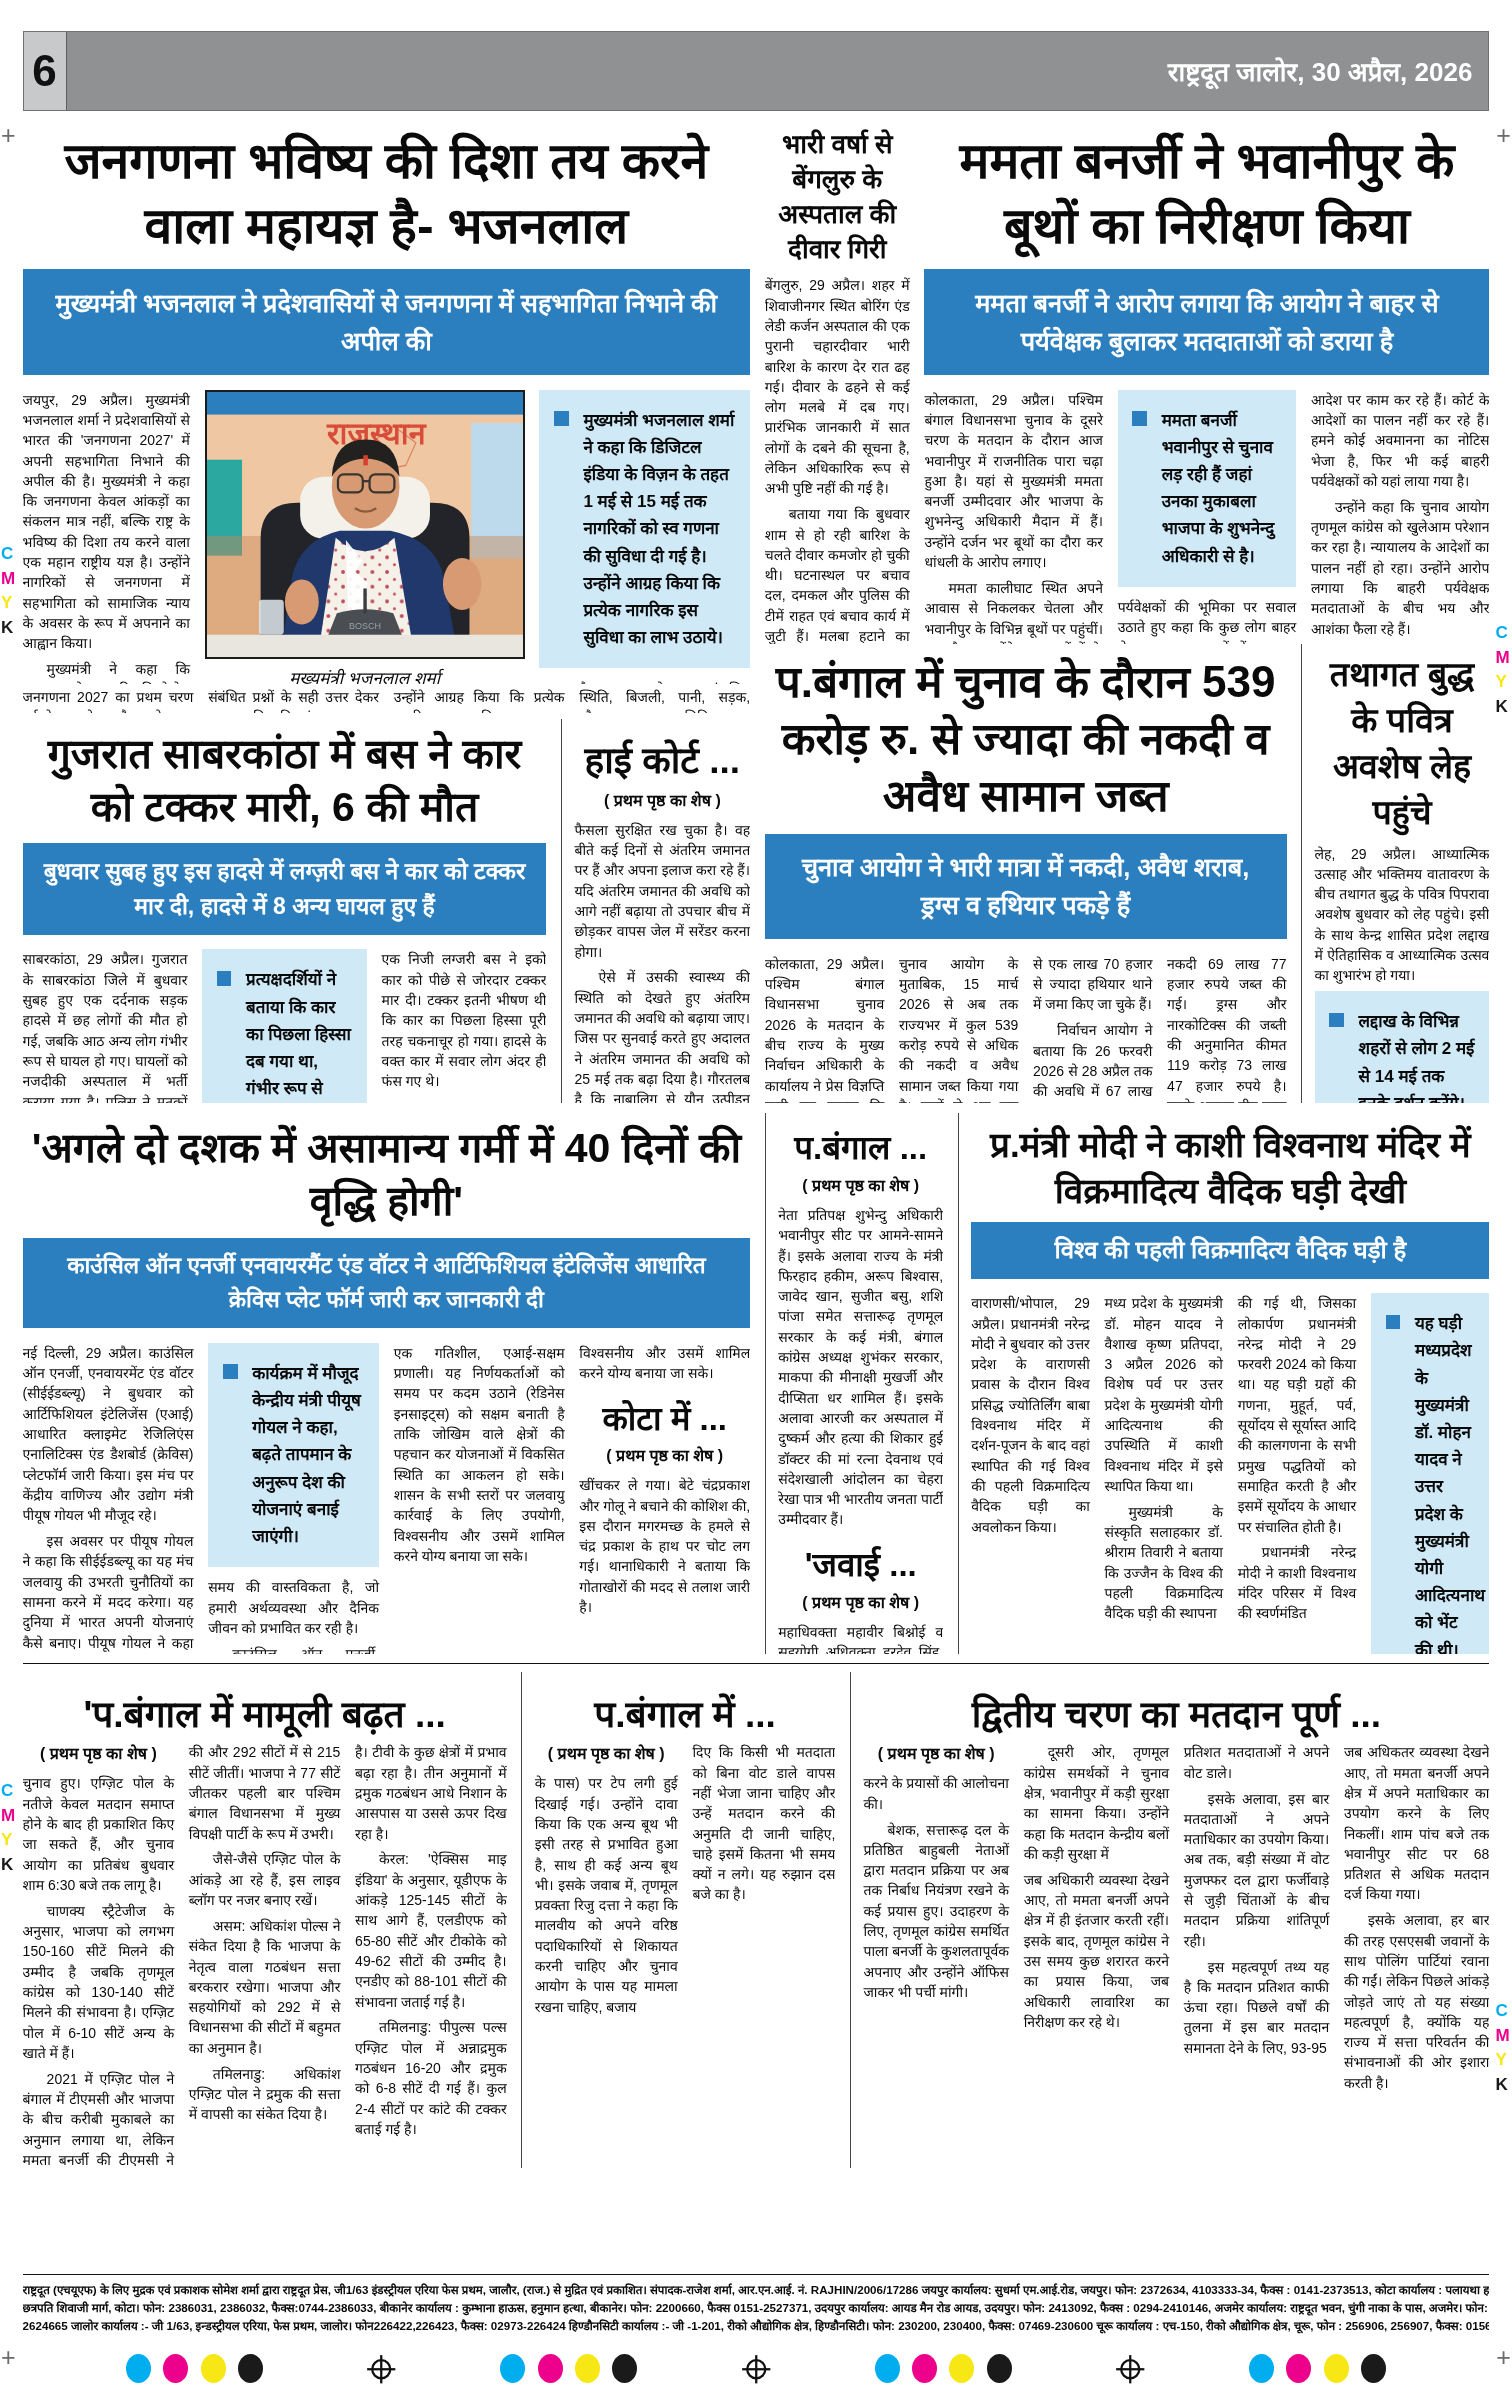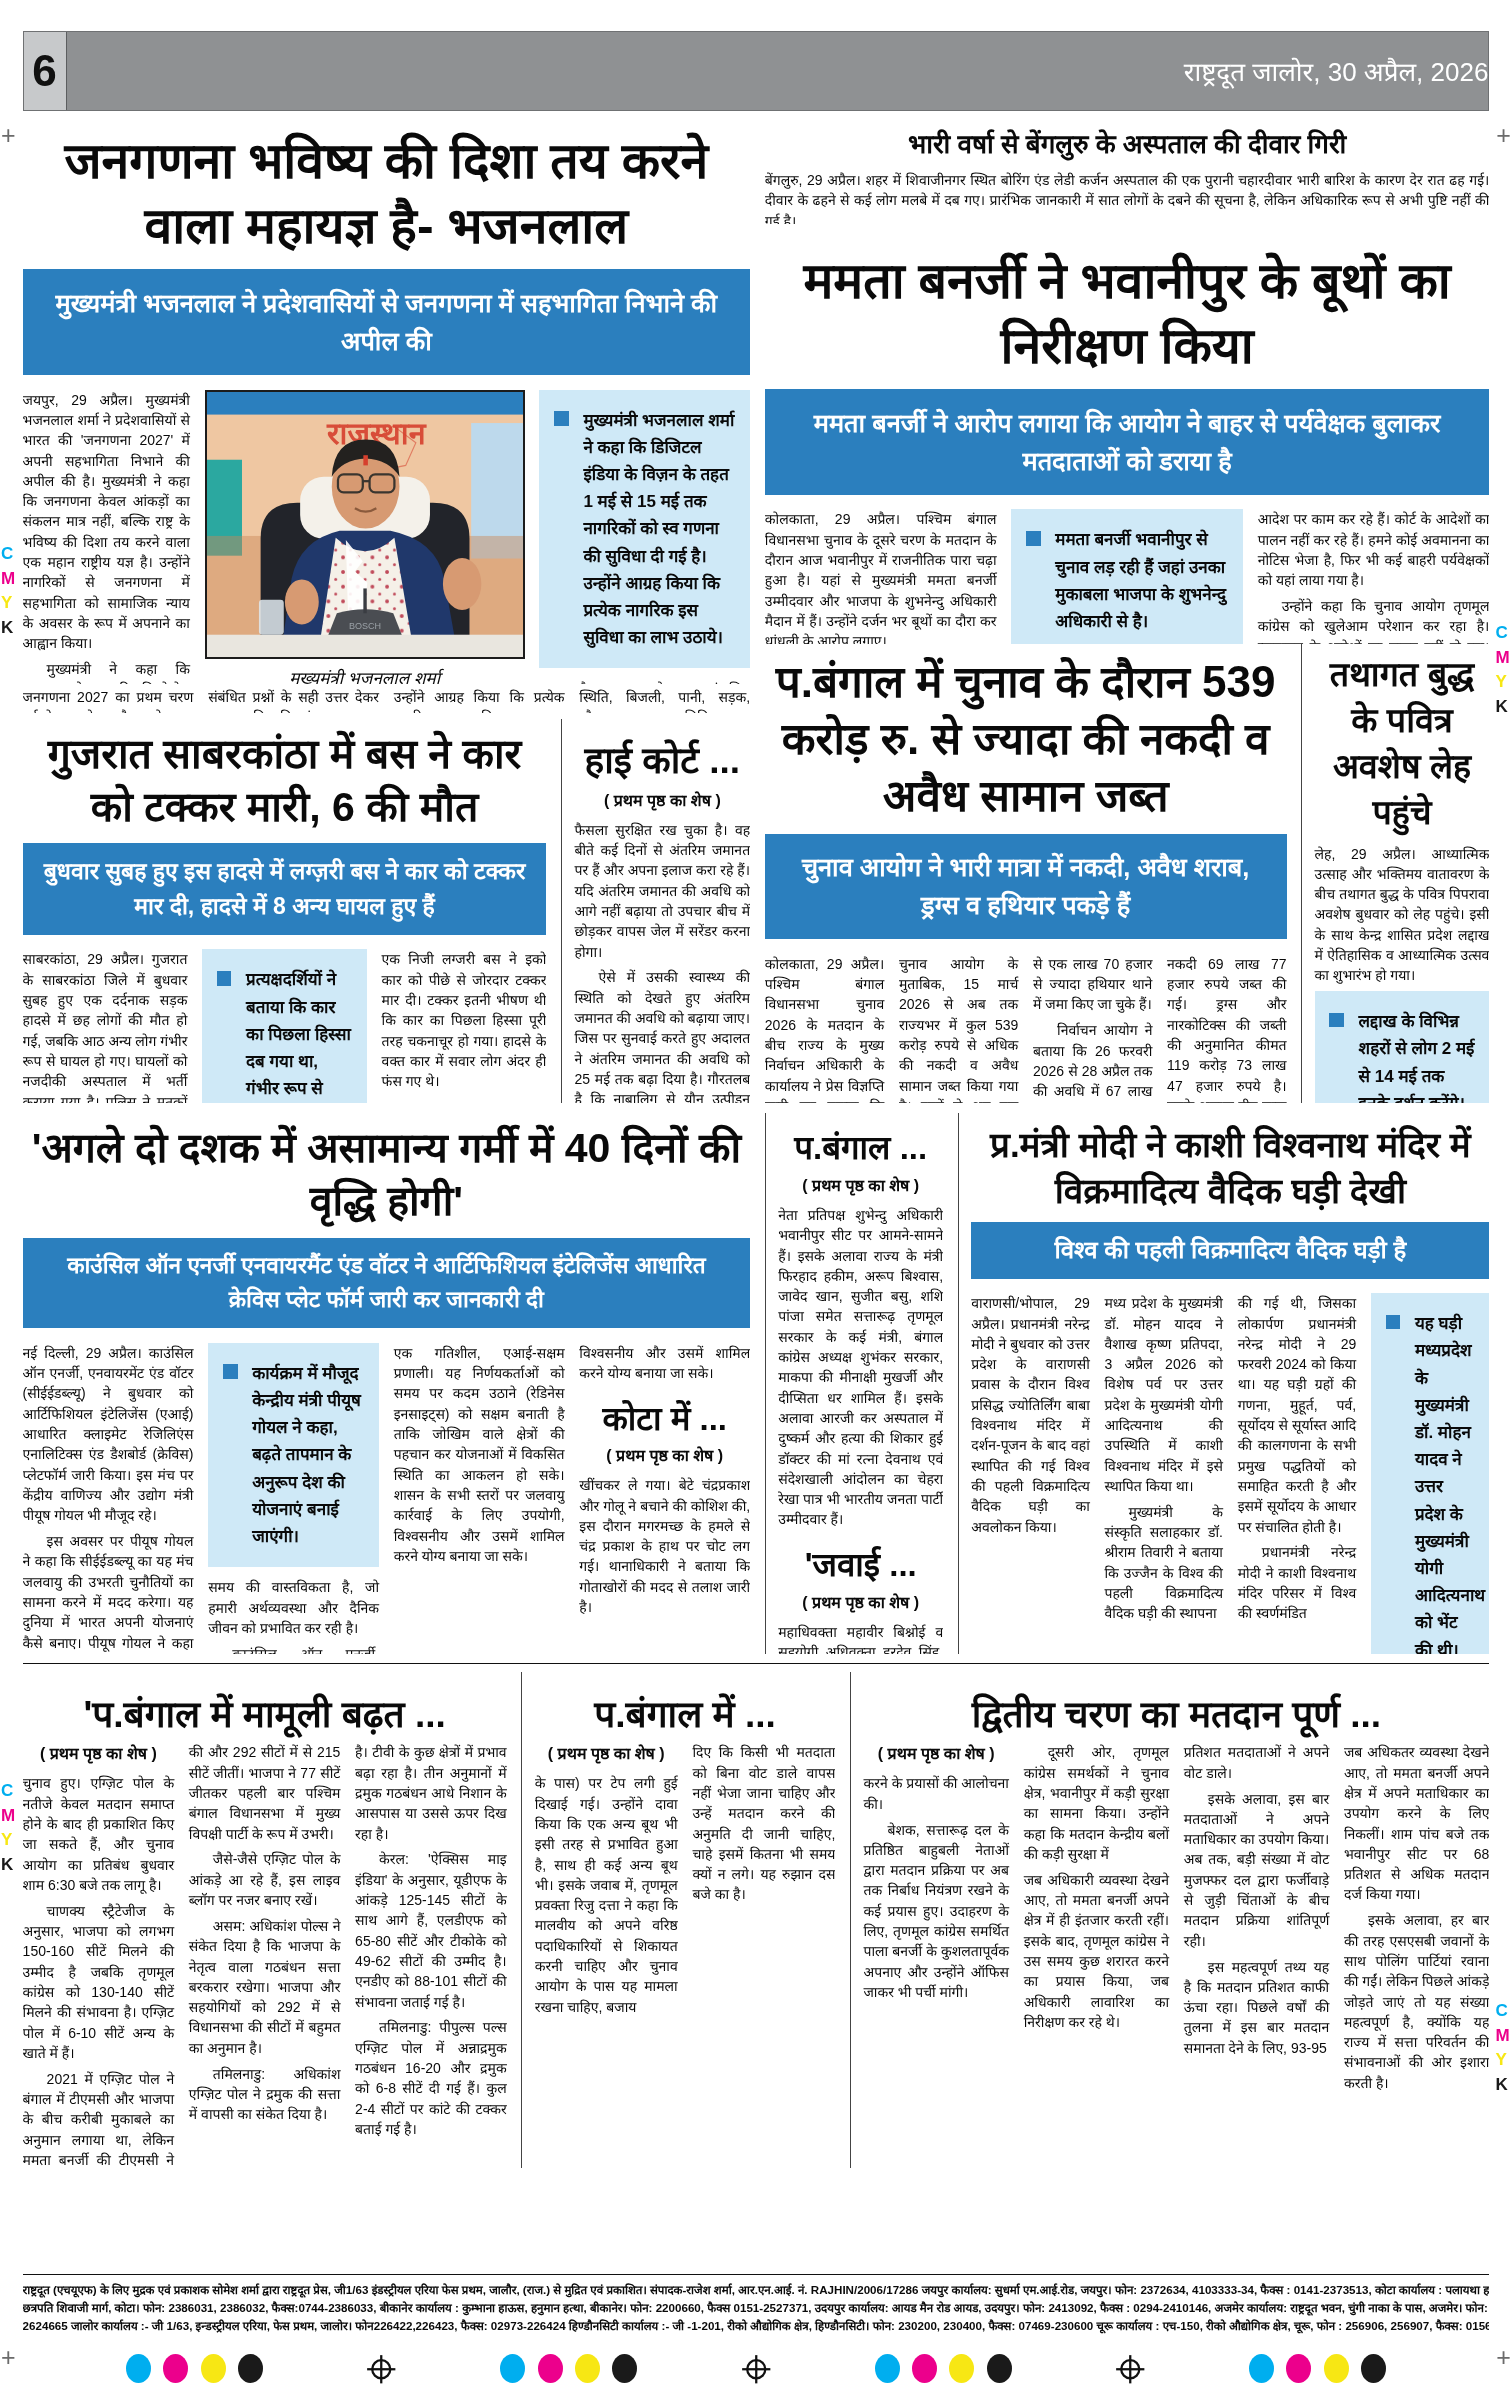--- a/index.html
+++ b/index.html
@@ -7,21 +7,21 @@
        font-family:"Liberation Sans","DejaVu Sans",sans-serif;color:#0a0a0a;}
   .page{position:absolute;inset:0;}
   .sheet{position:absolute;left:22.6px;right:22.6px;top:31px;}
 
   
   .mastbar{height:78px;background:var(--graybar,#8f9193);display:flex;align-items:stretch;
            border:0.6px solid #6f7173;}
   .pagenum{width:42px;background:#c7c9cb;border-right:1.1px solid #5c5e60;color:#111;
            font-size:44px;font-weight:bold;display:flex;align-items:center;justify-content:center;}
   .masttitle{flex:1;display:flex;align-items:center;justify-content:flex-end;
-             color:#ffffff;font-size:26px;font-weight:normal;}
+             color:#ffffff;font-size:26px;font-weight:bold;padding-right:16px;}
 
   
   .band{display:flex;gap:14.7px;overflow:hidden;}
   article{overflow:hidden;}
   .hl-xl{font-size:50px;line-height:1.3;font-weight:900;text-align:center;margin:10.2px 5.6px;}
   .hl-lg{font-size:41px;line-height:1.3;font-weight:900;text-align:center;margin:9px 4.5px;}
   .hl-md{font-size:32px;line-height:1.35;font-weight:900;text-align:center;margin:8px 3.4px;}
   .subhead{background:var(--accent,#2b7fbe);color:#fff;font-size:25.4px;line-height:1.5;
            font-weight:700;text-align:center;padding:14.7px 25px;margin:5.6px 0 14.7px;}
   .cols{display:flex;gap:14.7px;align-items:flex-start;overflow:hidden;}
@@ -205,21 +205,21 @@
             <div class="cont-note">( प्रथम पृष्ठ का शेष )</div>
             <div>
                 <p class="para">फैसला सुरक्षित रख चुका है। वह बीते कई दिनों से अंतरिम जमानत पर हैं और अपना इलाज करा रहे हैं। यदि अंतरिम जमानत की अवधि को आगे नहीं बढ़ाया तो उपचार बीच में छोड़कर वापस जेल में सरेंडर करना होगा।</p>
                 <p class="para ind">ऐसे में उसकी स्वास्थ्य की स्थिति को देखते हुए अंतरिम जमानत की अवधि को बढ़ाया जाए। जिस पर सुनवाई करते हुए अदालत ने अंतरिम जमानत की अवधि को 25 मई तक बढ़ा दिया है। गौरतलब है कि नाबालिग से यौन उत्पीडन मामले में आसाराम को आजीवन कारावास की सजा सुनाई गई थी। वहीं निचली अदालत के आदेश के खिलाफ पेश अपील पर हाईकोर्ट ने सुनवाई पूरी कर अपना फैसला सुरक्षित रखा था।</p>
               </div>
           </article>
         </div>
       </div>
 
       <div style="flex:1;display:flex;flex-direction:column;min-width:0;">
-        <div class="cols" style="height:525px;flex-direction:column;">
+        <div class="cols" style="height:525px;">
           <article style="flex:0 0 20%;">
             <h2 class="hl-md" style="font-size:26px;">भारी वर्षा से बेंगलुरु के अस्पताल की दीवार गिरी</h2>
             <div>
                 <p class="para">बेंगलुरु, 29 अप्रैल। शहर में शिवाजीनगर स्थित बोरिंग एंड लेडी कर्जन अस्पताल की एक पुरानी चहारदीवार भारी बारिश के कारण देर रात ढह गई। दीवार के ढहने से कई लोग मलबे में दब गए। प्रारंभिक जानकारी में सात लोगों के दबने की सूचना है, लेकिन अधिकारिक रूप से अभी पुष्टि नहीं की गई है।</p>
                 <p class="para ind">बताया गया कि बुधवार शाम से हो रही बारिश के चलते दीवार कमजोर हो चुकी थी। घटनास्थल पर बचाव दल, दमकल और पुलिस की टीमें राहत एवं बचाव कार्य में जुटी हैं। मलबा हटाने का काम जारी है और घायलों को अस्पताल में भर्ती कराया गया है। इस दौरान मौके पर अफरा-तफरी का माहौल बना रहा। प्रशासन ने उचित जांच के आदेश दिए हैं।</p>
               </div>
           </article>
           <article style="flex:1;">
             <h1 class="hl-xl">ममता बनर्जी ने भवानीपुर के बूथों का निरीक्षण किया</h1>
             <div class="subhead">ममता बनर्जी ने आरोप लगाया कि आयोग ने बाहर से पर्यवेक्षक बुलाकर मतदाताओं को डराया है</div>

